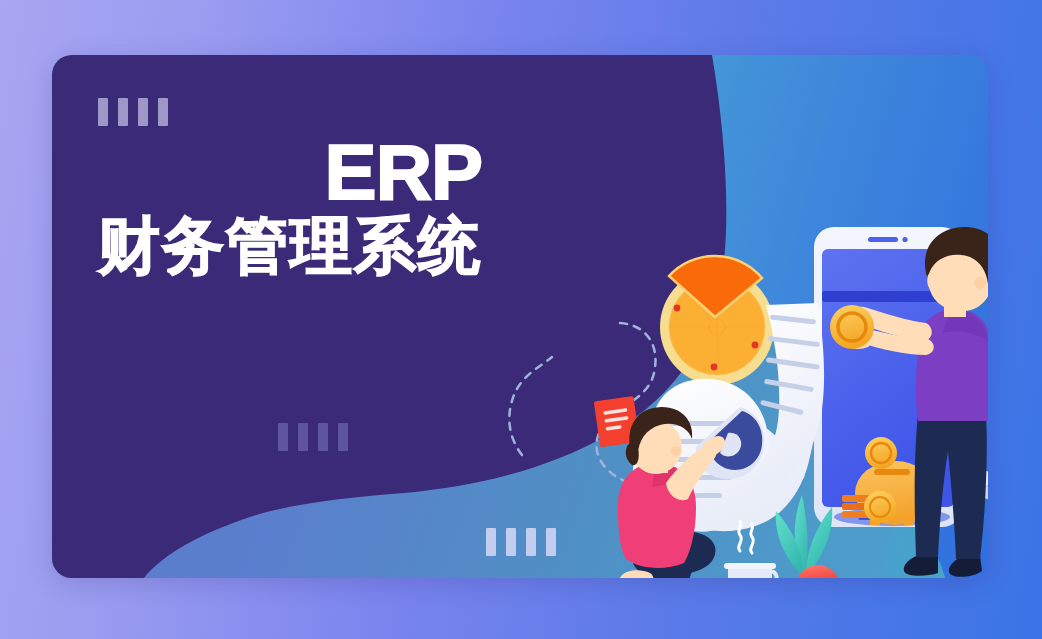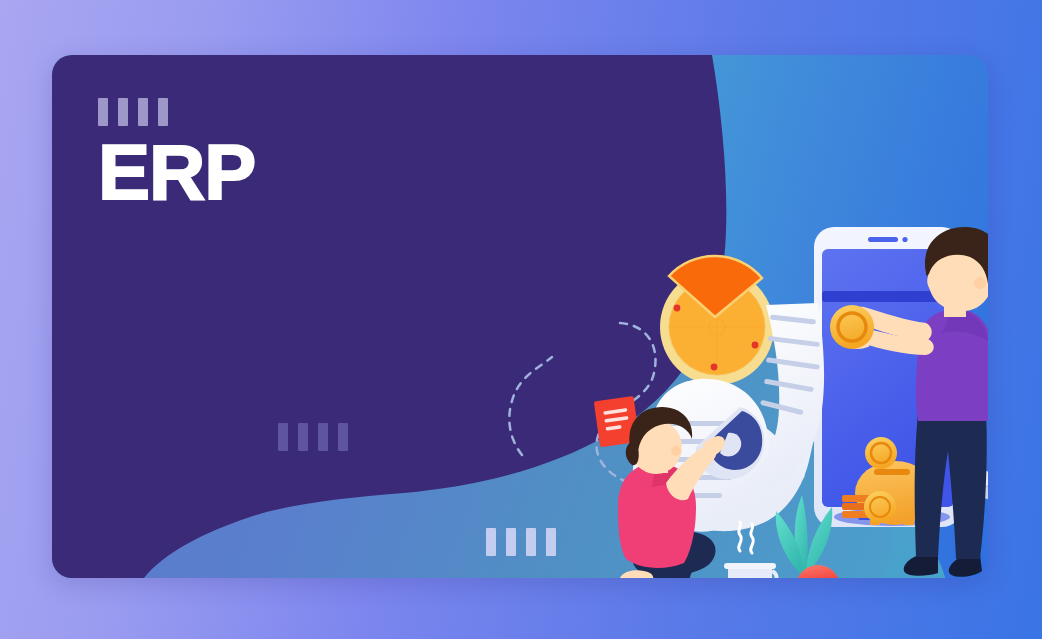--- a/index.html
+++ b/index.html
@@ -387,15 +387,16 @@
       <i style="background:#c3cdf0"></i>
         <i style="background:#c3cdf0"></i>
       <i style="background:#c3cdf0"></i>
         <i style="background:#c3cdf0"></i>
     </div>
 
   </div>
 
   <div class="headline">
     <div class="h-erp">ERP</div>
+    <div class="h-cn">财务管理系统</div>
   </div>
 
 </div>
 
 </body></html>

